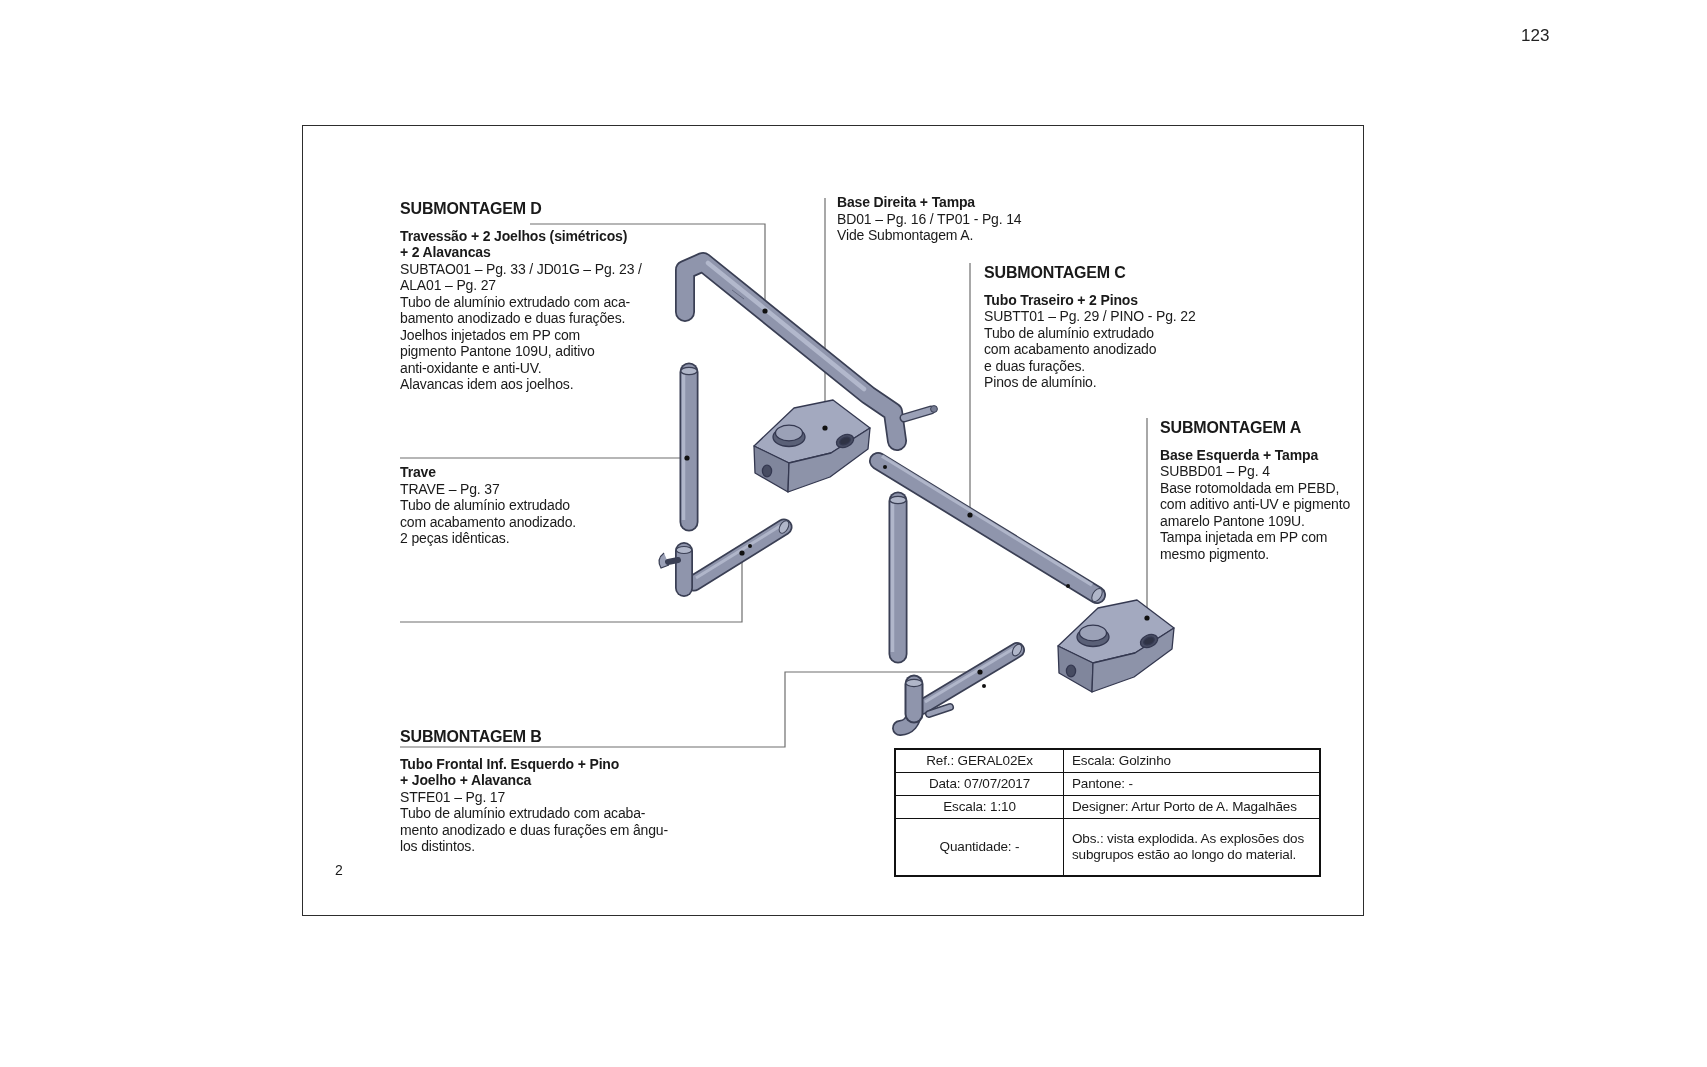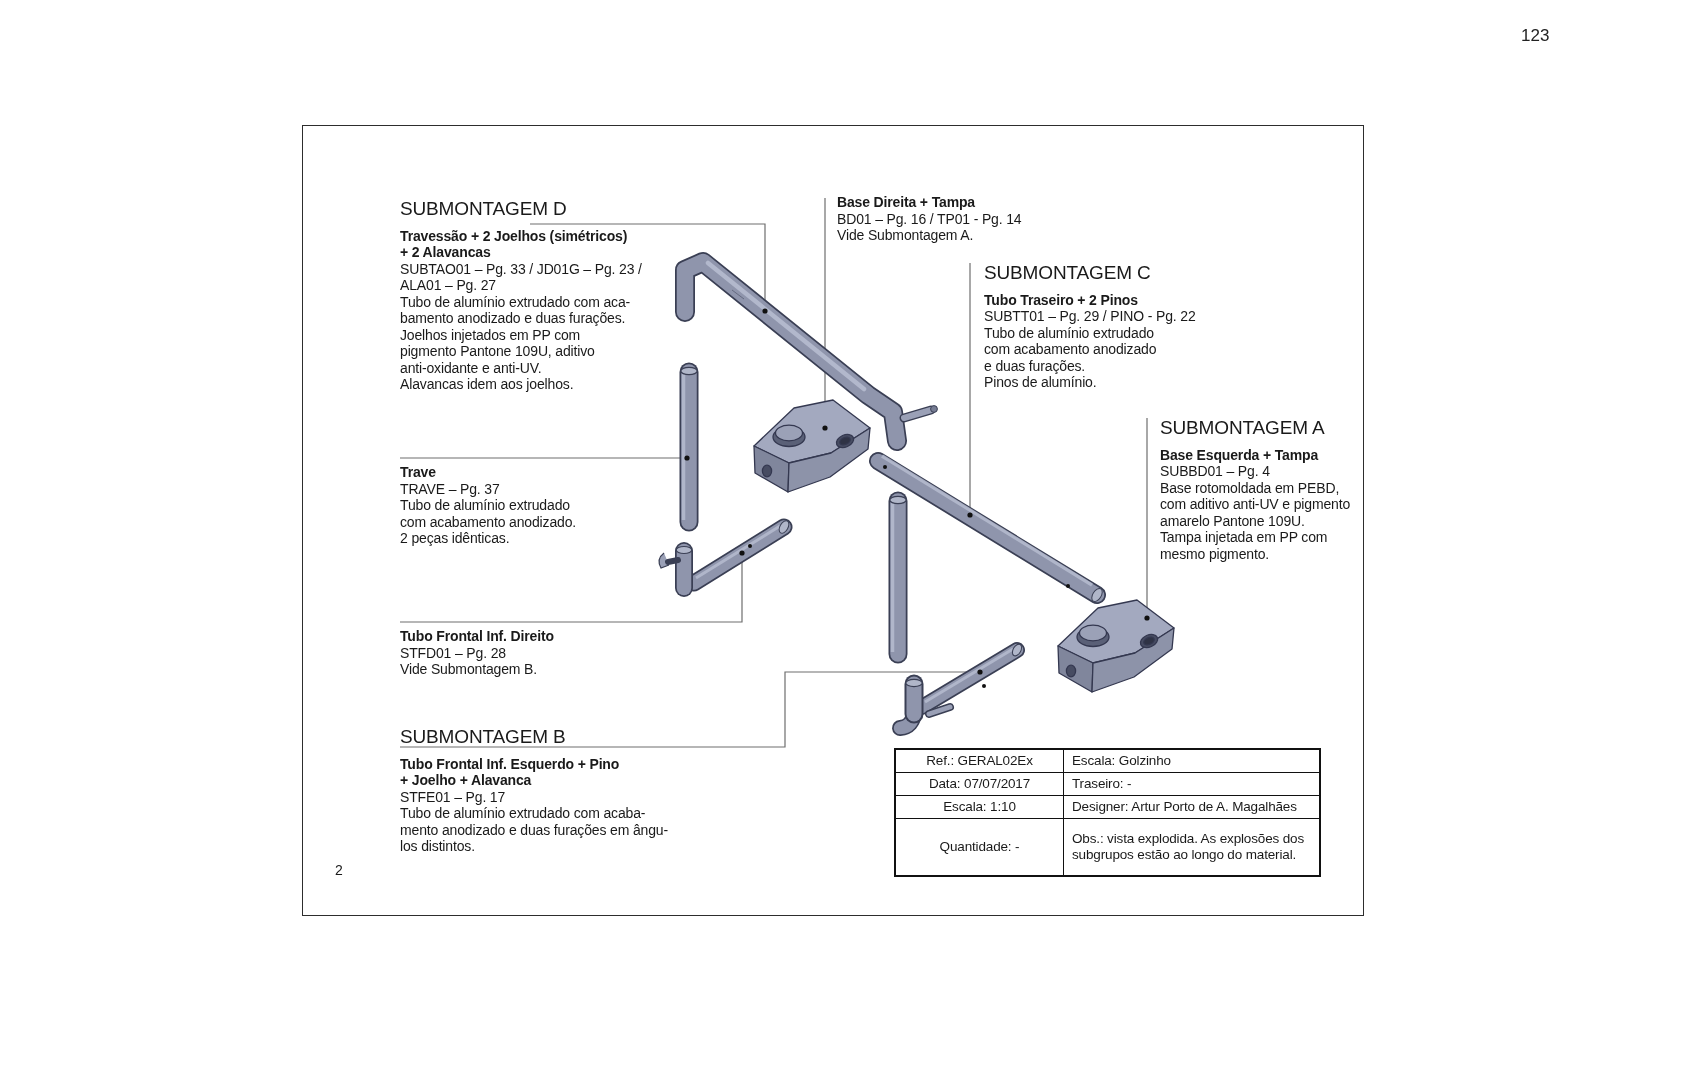--- a/index.html
+++ b/index.html
@@ -2,21 +2,21 @@
 <html><head>
 <meta charset="utf-8">
 <style>
   html,body{margin:0;padding:0;background:#ffffff;}
   #canvas{position:relative;width:1707px;height:1067px;background:#ffffff;overflow:hidden;
           font-family:"Liberation Sans",sans-serif;color:#1a1a1a;margin-left:32px;}
   .folio{position:absolute;top:26px;left:1489px;font-size:17px;letter-spacing:0;color:#222;}
   .frame{position:absolute;left:270px;top:125px;width:1060px;height:789px;border:1.6px solid #2d2d2d;background:#fff;}
   svg.draw{position:absolute;left:0;top:0;}
   .lbl{position:absolute;font-size:14px;line-height:16.5px;letter-spacing:-0.15px;white-space:nowrap;}
-  .lbl .h{font-weight:normal;font-size:19px;margin-bottom:10px;}
+  .lbl .h{font-weight:bold;font-size:16px;margin-bottom:10px;}
   .lbl .b{font-weight:bold;}
   .sheetnum{position:absolute;left:303px;top:862px;font-size:14px;}
   table.tb{position:absolute;left:862px;top:748px;border-collapse:collapse;table-layout:fixed;
            font-size:13.5px;letter-spacing:-0.15px;border:2px solid #111;}
   table.tb td{border:1.5px solid #111;padding:1px 8px;vertical-align:middle;line-height:15.5px;overflow:hidden;}
   td.c1{width:151px;text-align:center;}
   td.c2{width:239px;}
   tr.r{height:23px;}
   tr.rlast{height:58px;}
 </style>
@@ -182,25 +182,20 @@
   </div>
 
   <div class="lbl" style="left:368px;top:464px">
     <div class="b">Trave</div>
     <div>TRAVE – Pg. 37</div>
     <div>Tubo de alumínio extrudado</div>
     <div>com acabamento anodizado.</div>
     <div>2 peças idênticas.</div>
   </div>
 
-  <div class="lbl" style="left:368px;top:628px">
-    <div class="b">Tubo Frontal Inf. Direito</div>
-    <div>STFD01 – Pg. 28</div>
-    <div>Vide Submontagem B.</div>
-  </div>
 
   <div class="lbl" style="left:368px;top:729px">
     <div class="h">SUBMONTAGEM B</div>
     <div class="b">Tubo Frontal Inf. Esquerdo + Pino</div>
     <div class="b">+ Joelho + Alavanca</div>
     <div>STFE01 – Pg. 17</div>
     <div>Tubo de alumínio extrudado com acaba-</div>
     <div>mento anodizado e duas furações em ângu-</div>
     <div>los distintos.</div>
   </div>
@@ -208,21 +203,21 @@
   <div class="sheetnum">2</div>
 
   <table class="tb">
     <tbody>
         <tr class="r">
       <td class="c1">Ref.: GERAL02Ex</td>
       <td class="c2">Escala: Golzinho</td>
     </tr>
     <tr class="r">
       <td class="c1">Data: 07/07/2017</td>
-      <td class="c2">Traseiro: -</td>
+      <td class="c2">Pantone: -</td>
     </tr>
     <tr class="r">
       <td class="c1">Escala: 1:10</td>
       <td class="c2">Designer: Artur Porto de A. Magalhães</td>
     </tr>
     <tr class="rlast">
       <td class="c1">Quantidade: -</td>
       <td class="c2" style="white-space:normal;">Obs.: vista explodida. As explosões dos subgrupos estão ao longo do material.</td>
     </tr>
   </tbody>

